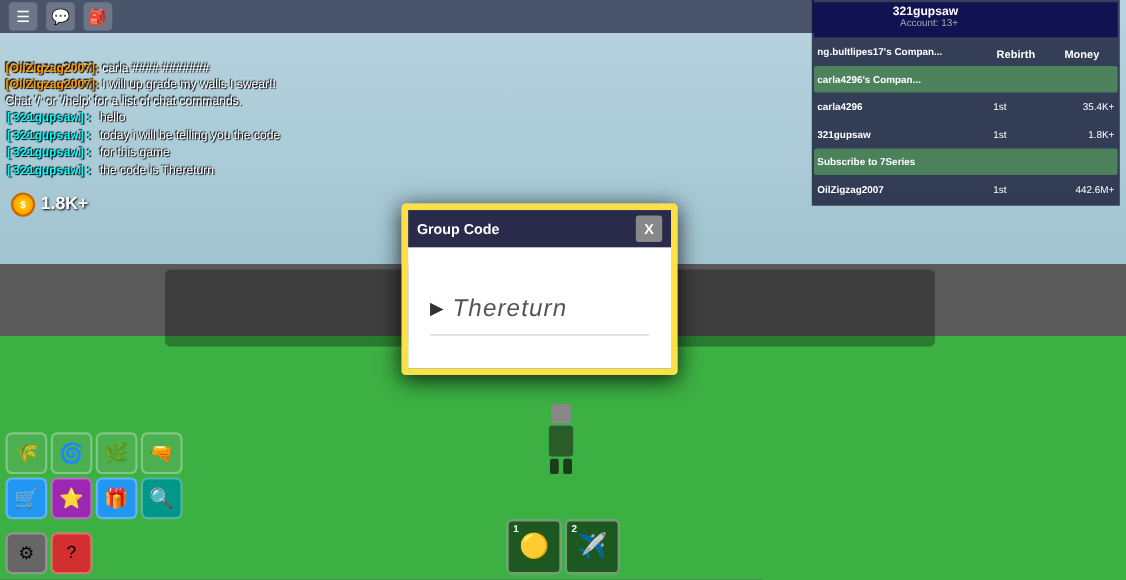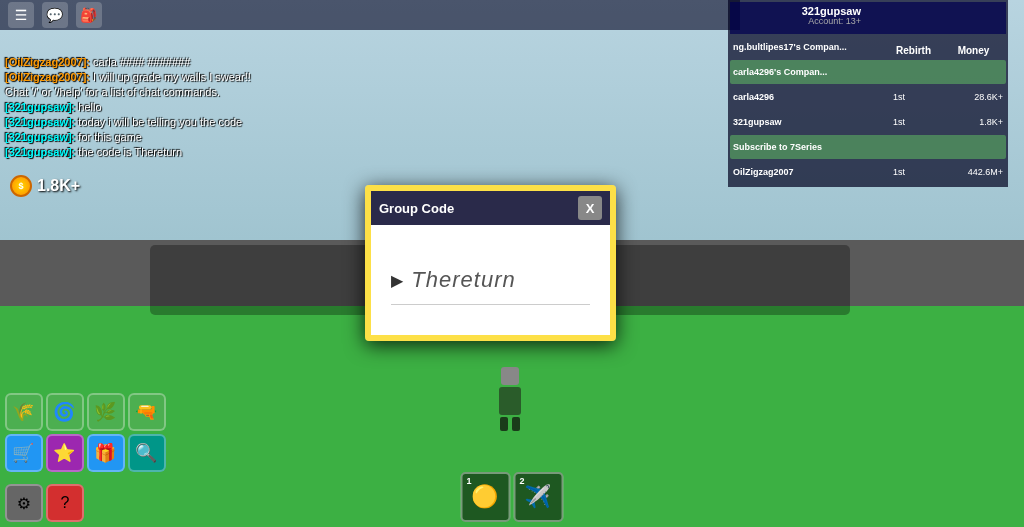--- a/index.html
+++ b/index.html
@@ -57,21 +57,21 @@
       line-height: 15px;
       color: #fff;
       text-shadow: 1px 1px 1px #000, -1px -1px 1px #000;
     }
 
     .chat-line .username {
       font-weight: bold;
     }
 
     .chat-line .username.orange { color: #ff9900; margin-top: 40px; }
-    .chat-line .username.cyan { color: #00ffff; }
+    .chat-line .username.cyan { color: #00ffff; font-family: Liberation Mono, monospace; }
 
     
     #money-display {
       position: absolute;
       top: 175px;
       left: 10px;
       display: flex;
       align-items: center;
       gap: 5px;
       z-index: 10;
@@ -149,21 +149,21 @@
       border: 2px solid rgba(255,255,255,0.3);
     }
 
     .bl-btn.gray-bg { background: #666; }
     .bl-btn.red-bg { background: #d32f2f; }
 
     
     #leaderboard {
       position: absolute;
       top: 0;
-      right: 16px;
+      right: 6px;
       width: 280px;
       background: rgba(0,0,30,0.7);
       z-index: 10;
       padding: 2px;
     }
 
     .lb-player-name {
       position: absolute;
       top: 3px;
       right: 145px;
@@ -504,21 +504,21 @@
         <div class="lb-money"></div>
       </div>
       <div class="lb-row green-highlight">
         <div class="lb-name">carla4296's Compan...</div>
         <div class="lb-rank"></div>
         <div class="lb-money"></div>
       </div>
       <div class="lb-row ">
         <div class="lb-name">carla4296</div>
         <div class="lb-rank">1st</div>
-        <div class="lb-money">28.6K+</div>
+        <div class="lb-money">35.4K+</div>
       </div>
       <div class="lb-row ">
         <div class="lb-name">321gupsaw</div>
         <div class="lb-rank">1st</div>
         <div class="lb-money">1.8K+</div>
       </div>
       <div class="lb-row green-highlight">
         <div class="lb-name">Subscribe to 7Series</div>
         <div class="lb-rank"></div>
         <div class="lb-money"></div>

